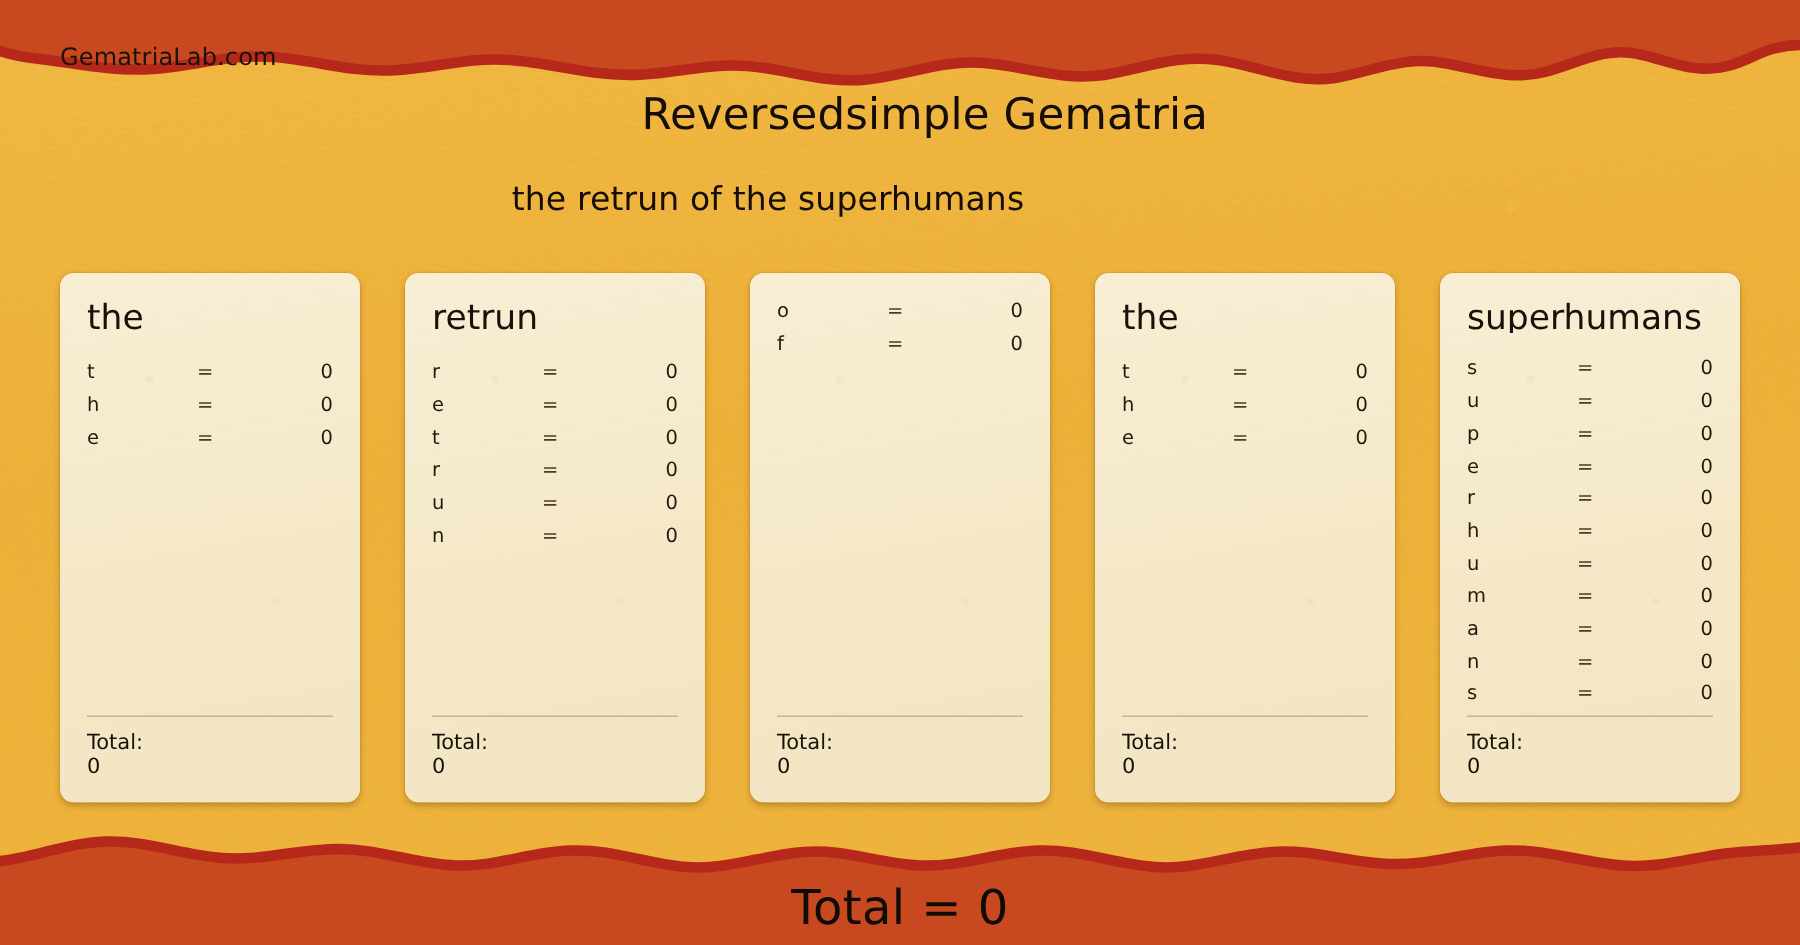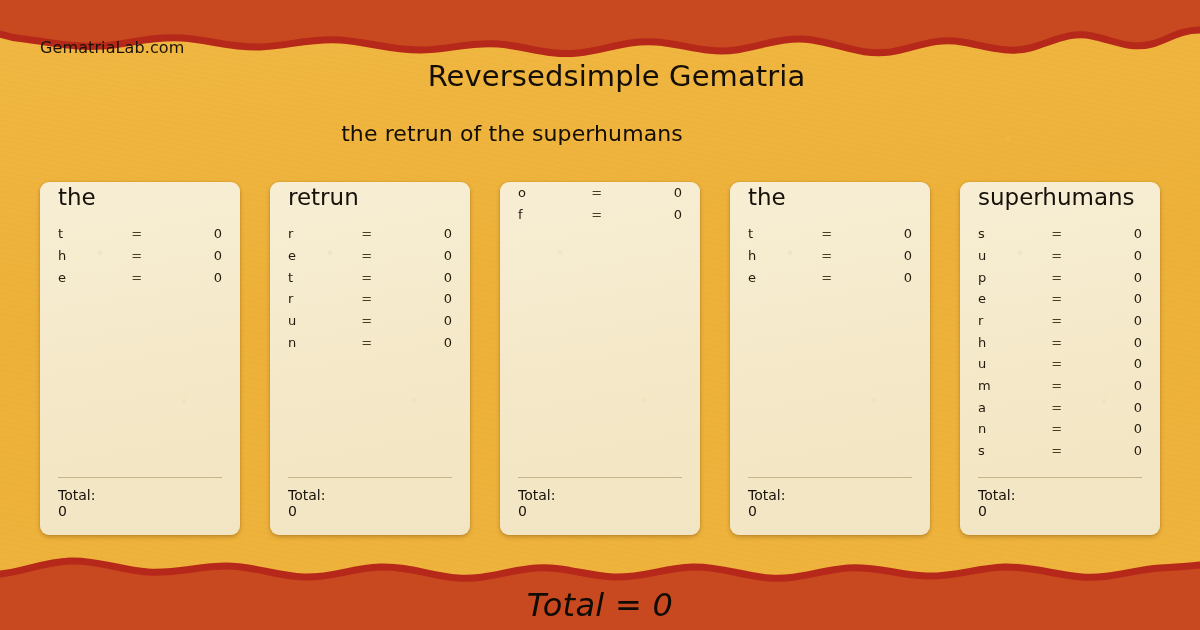--- a/index.html
+++ b/index.html
@@ -48,39 +48,38 @@
     z-index: 3;
   }
   .band-top { top: 0; height: 80px; }
   .band-bottom { bottom: 0; height: 100px; }
 
   .band svg { display: block; width: 1200px; }
 
   .logo {
     position: absolute;
     left: 40px;
-    top: 38px;
+    top: 28px;
     font-size: 16px;
     color: #1b1308;
     z-index: 6;
     letter-spacing: .1px;
     white-space: nowrap;
   }
 
   .footer-total {
     position: absolute;
     left: 0;
     bottom: 6px;
     width: 1200px;
     text-align: center;
     font-size: 32px;
     color: #100b04;
     z-index: 6;
     letter-spacing: .3px;
-    font-style: italic;
   }
 
   
   .title {
     position: absolute;
     top: 59px;
     left: 0;
     width: 1200px;
     text-align: center;
     font-size: 29px;
@@ -115,21 +114,21 @@
 
   .card {
     position: relative;
     flex: 1 1 0;
     background:
       radial-gradient(circle at 30% 20%, rgba(198,172,120,0.10) 0 2px, transparent 3px),
       radial-gradient(circle at 72% 62%, rgba(198,172,120,0.08) 0 2px, transparent 3px),
       linear-gradient(170deg, #f7eed4 0%, #f4e8c8 55%, #f2e5c3 100%);
     border-radius: 9px;
     box-shadow: 0 2px 4px rgba(90,45,5,0.30), 0 0 0 0.5px rgba(150,105,30,0.18);
-    padding: 3px 18px 16px 18px;
+    padding: 18px 18px 16px 18px;
     display: flex;
     flex-direction: column;
     overflow: hidden;
   }
 
   .card-word {
     font-size: 23px;
     color: #17110a;
     line-height: 1.1;
     margin-bottom: 16px;

